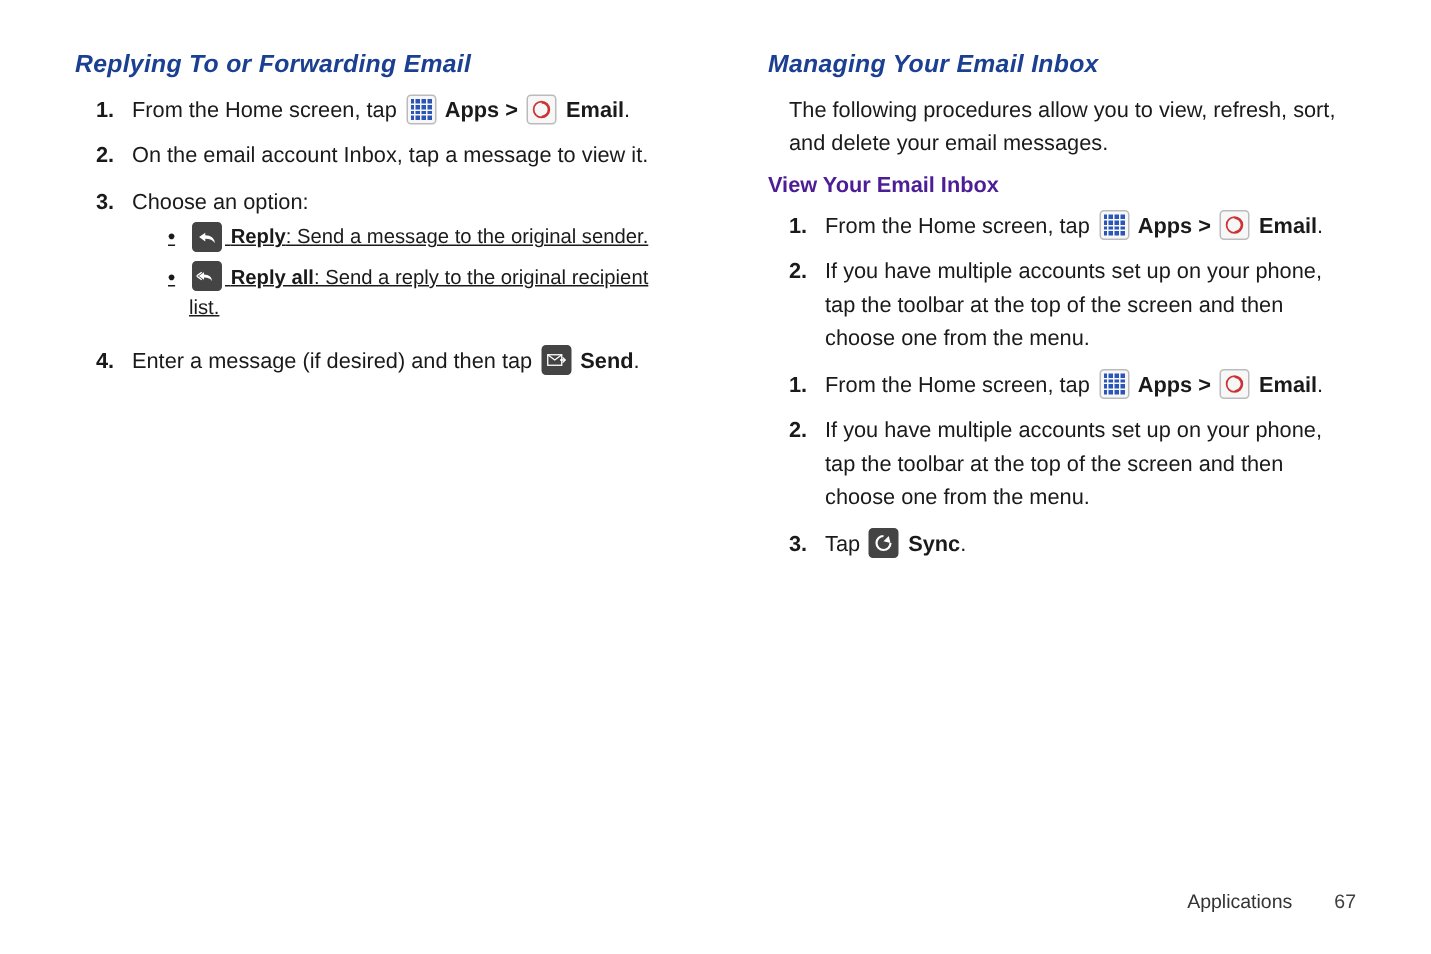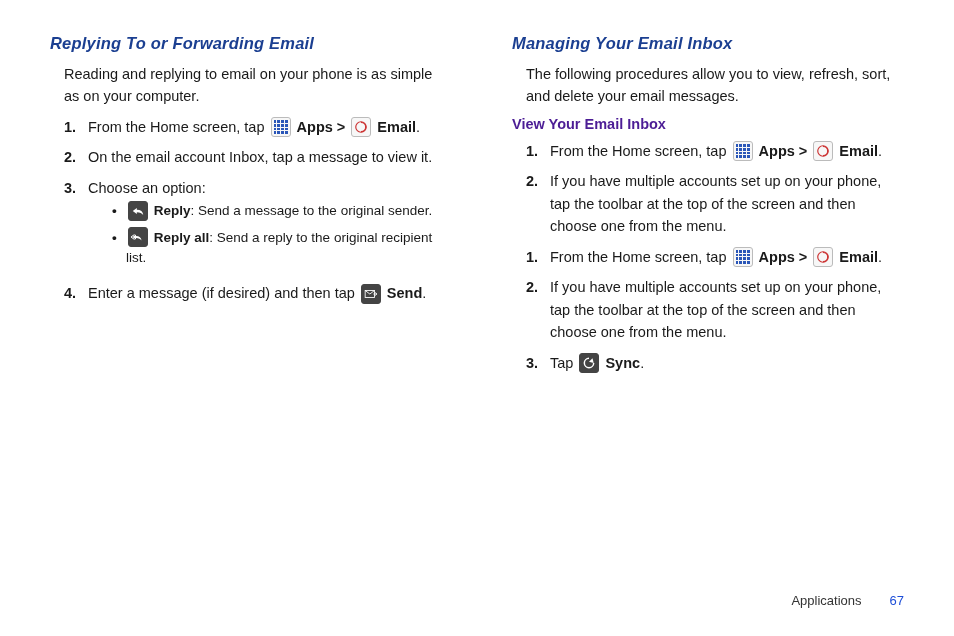--- a/index.html
+++ b/index.html
@@ -54,20 +54,21 @@
     width: 24px;
     flex-shrink: 0;
   }
   ol.steps > li .step-body {
     flex: 1;
   }
   ul.bullets {
     list-style: none;
     margin-left: 24px;
     margin-top: 2px;
+    text-decoration: underline;
   }
   ul.bullets > li {
     display: flex;
     align-items: flex-start;
     margin-bottom: 6px;
     font-size: 13.5px;
     line-height: 1.5;
   }
   ul.bullets > li::before {
     content: "•";
@@ -111,30 +112,29 @@
     position: absolute;
     bottom: 28px;
     right: 50px;
     font-size: 13px;
     color: #333;
     display: flex;
     gap: 28px;
     align-items: baseline;
     justify-content: space-between;
   }
-  .footer .page { color: #1d4ed8; }
+  .footer .page { color: #404040; }
 </style>
 </head>
 <body>
 
 <div class="columns">
 
   <div class="col">
     <div class="section-heading">Replying To or Forwarding Email</div>
-    <p class="intro">Reading and replying to email on your phone is as simple as on your computer.</p>
     <ol class="steps">
       <li>
         <span class="num">1.</span>
         <span class="step-body">
           <span>From the Home screen, tap </span>
           <span class="icon icon-apps">
               <span class="grid">
                 <div></div>
                 <div></div>
                 <div></div>

